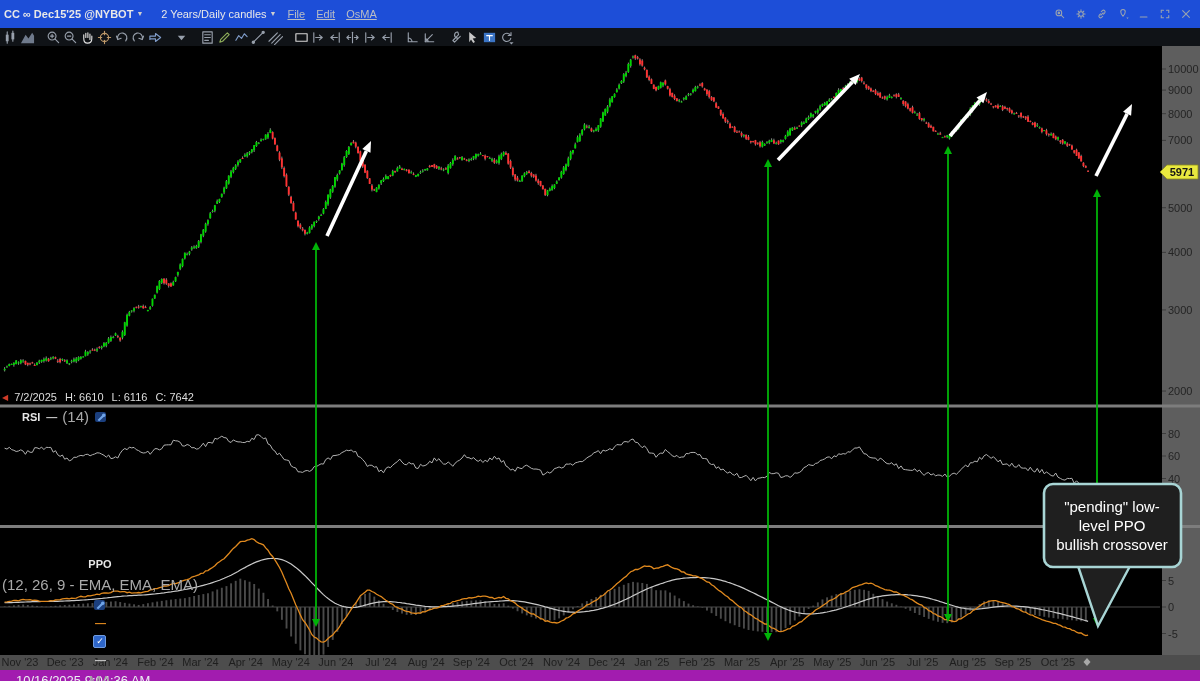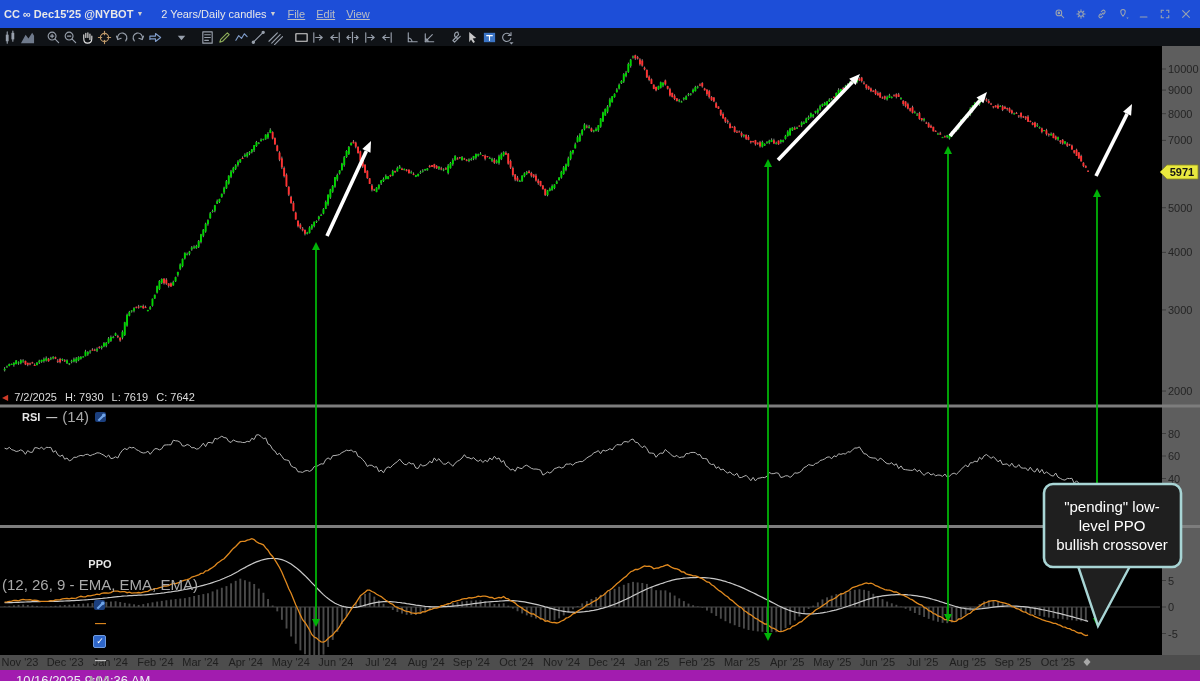--- a/index.html
+++ b/index.html
@@ -43,21 +43,21 @@
   <span class="sym">
     <span>CC ∞ Dec15'25 @NYBOT</span>
     <span class="dd">▼</span>
   </span>
   <span class="tf">
     <span>2 Years/Daily candles</span>
     <span class="dd">▼</span>
   </span>
   <span class="menu">File</span>
   <span class="menu">Edit</span>
-  <span class="menu">View</span>
+  <span class="menu">OsMA</span>
   <span class="spacer"></span>
   <span class="winicons" id="winicons">
       <span>
         <svg width="12" height="12" viewBox="0 0 16 16">
           <g fill="none" stroke="#9aa3af" stroke-width="1.4" stroke-linecap="round">
             <circle cx="6.5" cy="6.5" r="3.8"></circle>
             <line x1="9.5" y1="9.5" x2="13" y2="13"></line>
             <circle cx="6.5" cy="6.5" r="1" fill="#9aa3af"></circle>
           </g>
         </svg>
@@ -1635,22 +1635,22 @@
         <rect x="1044" y="470" width="137" height="83" rx="9" fill="#1f1f1f" stroke="#a8d5d5" stroke-width="2.6"></rect>
         <text x="1112" y="498" font-size="15" fill="#fff" text-anchor="middle">"pending" low-</text>
         <text x="1112" y="517" font-size="15" fill="#fff" text-anchor="middle">level PPO</text>
         <text x="1112" y="536" font-size="15" fill="#fff" text-anchor="middle">bullish crossover</text>
       </g>
     </svg>
 
   <div class="overlay ohlc">
     <span class="mark">◀</span>
     <span>7/2/2025</span>
-    <span>H: 7930</span>
-    <span>L: 7619</span>
+    <span>H: 6610</span>
+    <span>L: 6116</span>
     <span>C: 7642</span>
   </div>
 
   <div class="overlay panel-row rsi-row">
     <b>RSI</b>
     <span class="dash gray">—</span>
     <span class="dim">(14)</span>
     <span class="gearblue">
       <svg width="12" height="12" viewBox="0 0 12 12">
           <rect x="0" y="1" width="11" height="10" rx="2" fill="#1b3f7e"></rect>

